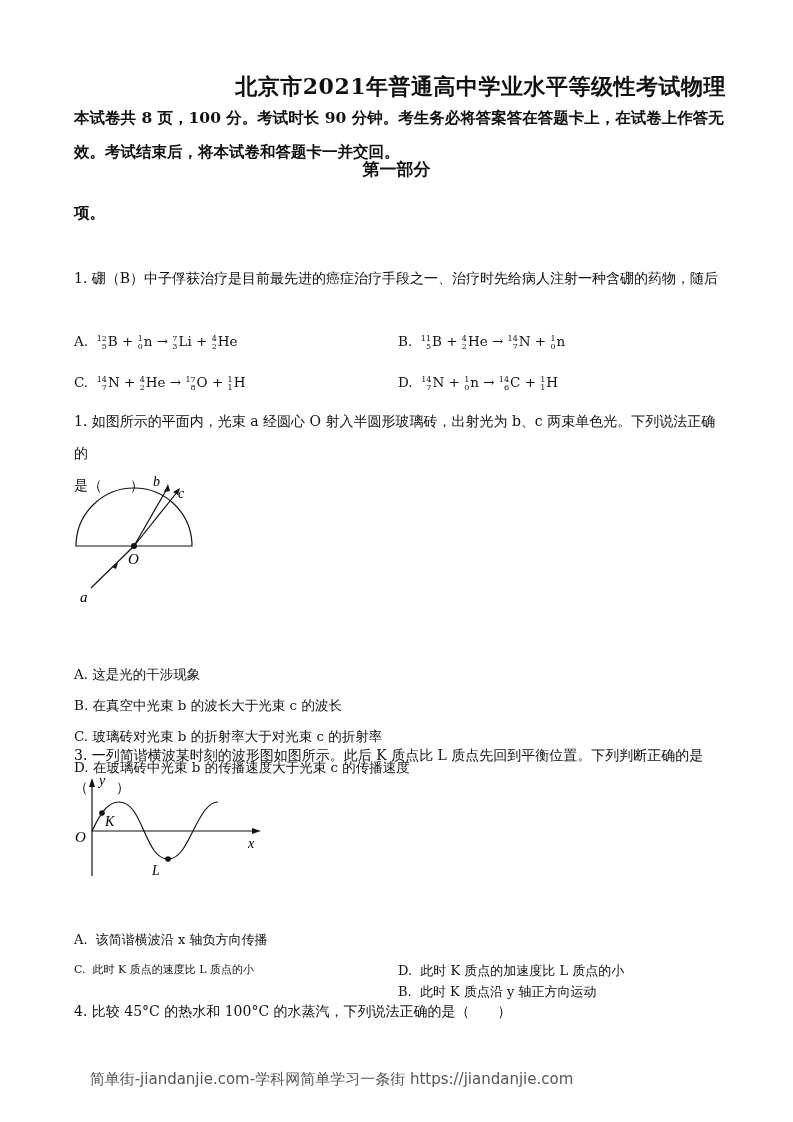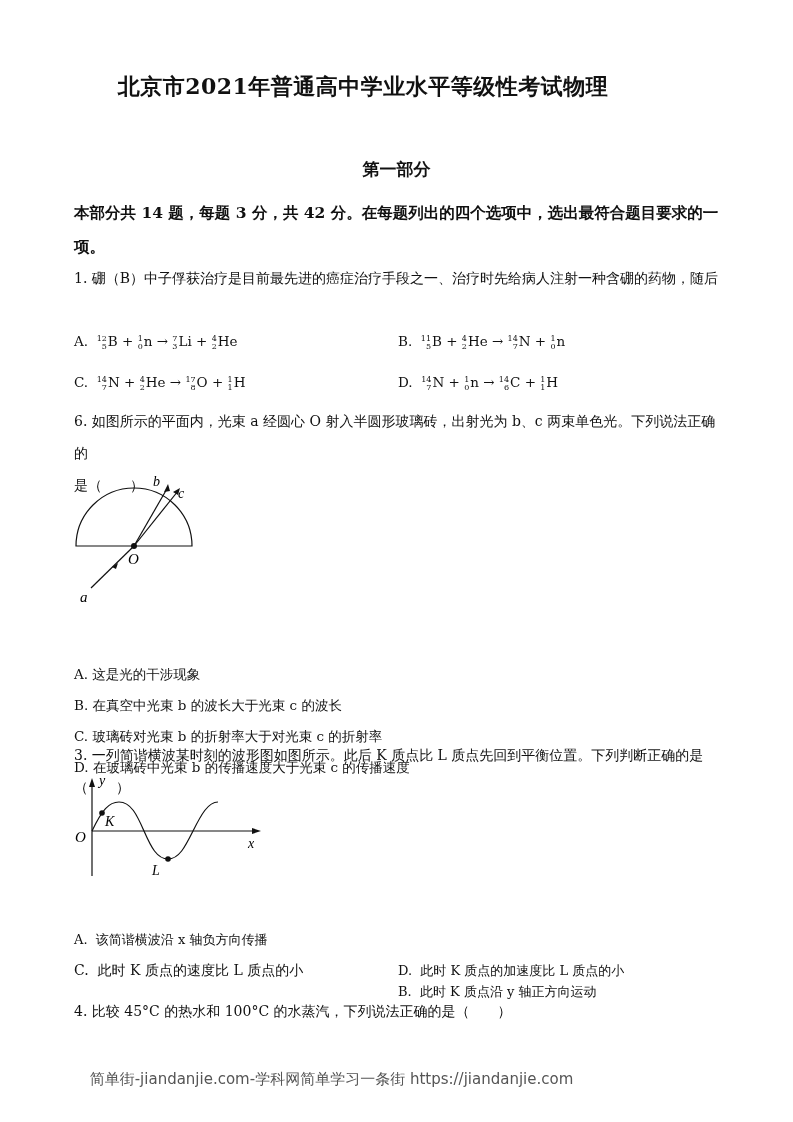--- a/index.html
+++ b/index.html
@@ -1,40 +1,41 @@
 <!DOCTYPE html>
 <html><head>
 <meta charset="utf-8">
 <style>
   html, body { margin:0; padding:0; background:#ffffff; }
   body { width:793px; height:1122px; position:relative; overflow:hidden;
          font-family:"DejaVu Serif","Liberation Serif",serif; color:#111; }
   .abs { position:absolute; }
-  .title { left:0; width:726px; top:72px; text-align:center; font-size:22px; font-weight:bold; letter-spacing:0.5px; }
+  .title { left:0; width:726px; top:72px; text-align:right; font-size:22px; font-weight:bold; letter-spacing:0.5px; }
   .bold { font-weight:bold; font-size:15.5px; }
   .para { left:74px; width:650px; line-height:34px; }
   .center { left:0; width:793px; text-align:center; }
   .q { left:74px; width:650px; font-size:14px; line-height:32px; }
   .opt { font-size:13.5px; }
   .iso { display:inline-flex; flex-direction:column; font-size:8px; line-height:8px; vertical-align:middle; text-align:right; margin-right:1px; }
   .footer { left:0; width:663px; top:1070px; text-align:center; font-family:"DejaVu Sans",sans-serif; font-size:15px; color:#555; }
   svg text { font-family:"Liberation Serif",serif; font-style:italic; }
 </style>
 </head>
 <body>
 
 <div class="abs title">北京市2021年普通高中学业水平等级性考试物理</div>
 
 <div class="abs para bold" style="top:101px;">
+  <div>本试卷共 8 页，100 分。考试时长 90 分钟。考生务必将答案答在答题卡上，在试卷上作答无</div>
+  <div>效。考试结束后，将本试卷和答题卡一并交回。</div>
 </div>
 
 <div class="abs center bold" style="top:158px; font-size:17px;">第一部分</div>
 
 <div class="abs para bold" style="top:196px;">
-  <div>本部分共 14 题，每题 3 分，共 42 分。在每题列出的四个选项中，选出最符合题目要求的一</div>
   <div>项。</div>
 </div>
 
 <div class="abs q" style="top:262px;">
   <div>1. 硼（B）中子俘获治疗是目前最先进的癌症治疗手段之一、治疗时先给病人注射一种含硼的药物，随后</div>
 </div>
 
 <div class="abs opt" style="left:74px; top:333px;">
   <span>A.</span>&nbsp;
   <span><span class="iso">
@@ -94,21 +95,21 @@
       </span>n → <span class="iso">
         <span>14</span>
         <span>6</span>
       </span>C + <span class="iso">
         <span>1</span>
         <span>1</span>
       </span>H</span>
 </div>
 
 <div class="abs q" style="top:405px;">
-  <div>6. 如图所示的平面内，光束 a 经圆心 O 射入半圆形玻璃砖，出射光为 b、c 两束单色光。下列说法正确的</div>
+  <div>1. 如图所示的平面内，光束 a 经圆心 O 射入半圆形玻璃砖，出射光为 b、c 两束单色光。下列说法正确的</div>
   <div>是（　　）</div>
 </div>
 
 <svg class="abs" style="left:60px; top:470px;" width="150" height="140">
   <path d="M16,76 A58,58 0 0 1 132,76 Z" fill="none" stroke="#111" stroke-width="1.2"></path>
   <line x1="31" y1="118" x2="74" y2="76" stroke="#111" stroke-width="1.2"></line>
   <polygon points="52,97 58,93 56,99" fill="#111"></polygon>
   <line x1="74" y1="76" x2="108" y2="17" stroke="#111" stroke-width="1.2"></line>
   <polygon points="108,14 104,22 110,21" fill="#111"></polygon>
   <line x1="74" y1="76" x2="118" y2="21" stroke="#111" stroke-width="1.2"></line>
@@ -141,20 +142,20 @@
   <circle cx="103" cy="89" r="2.8" fill="#111"></circle>
   <text x="34" y="15" font-size="14">y</text>
   <text x="10" y="72" font-size="15">O</text>
   <text x="40" y="56" font-size="14">K</text>
   <text x="87" y="105" font-size="14">L</text>
   <text x="183" y="78" font-size="14">x</text>
 </svg>
 
 <div class="abs opt" style="left:74px; top:931px; font-size:13px;"><span>A.</span>&nbsp; <span>该简谐横波沿 x 轴负方向传播</span></div>
 <div class="abs opt" style="left:398px; top:983px; font-size:13px;"><span>B.</span>&nbsp; <span>此时 K 质点沿 y 轴正方向运动</span></div>
-<div class="abs opt" style="left:74px; top:962px; font-size:14px;"><span>C.</span>&nbsp; <span>此时 K 质点的速度比 L 质点的小</span></div>
+<div class="abs opt" style="left:74px; top:962px; font-size:11px;"><span>C.</span>&nbsp; <span>此时 K 质点的速度比 L 质点的小</span></div>
 <div class="abs opt" style="left:398px; top:962px; font-size:13px;"><span>D.</span>&nbsp; <span>此时 K 质点的加速度比 L 质点的小</span></div>
 
 <div class="abs q" style="top:995px;">
   <div>4. 比较 45°C 的热水和 100°C 的水蒸汽，下列说法正确的是（　　）</div>
 </div>
 
 <div class="abs footer">简单街-jiandanjie.com-学科网简单学习一条街 https://jiandanjie.com</div>
 
 </body></html>

